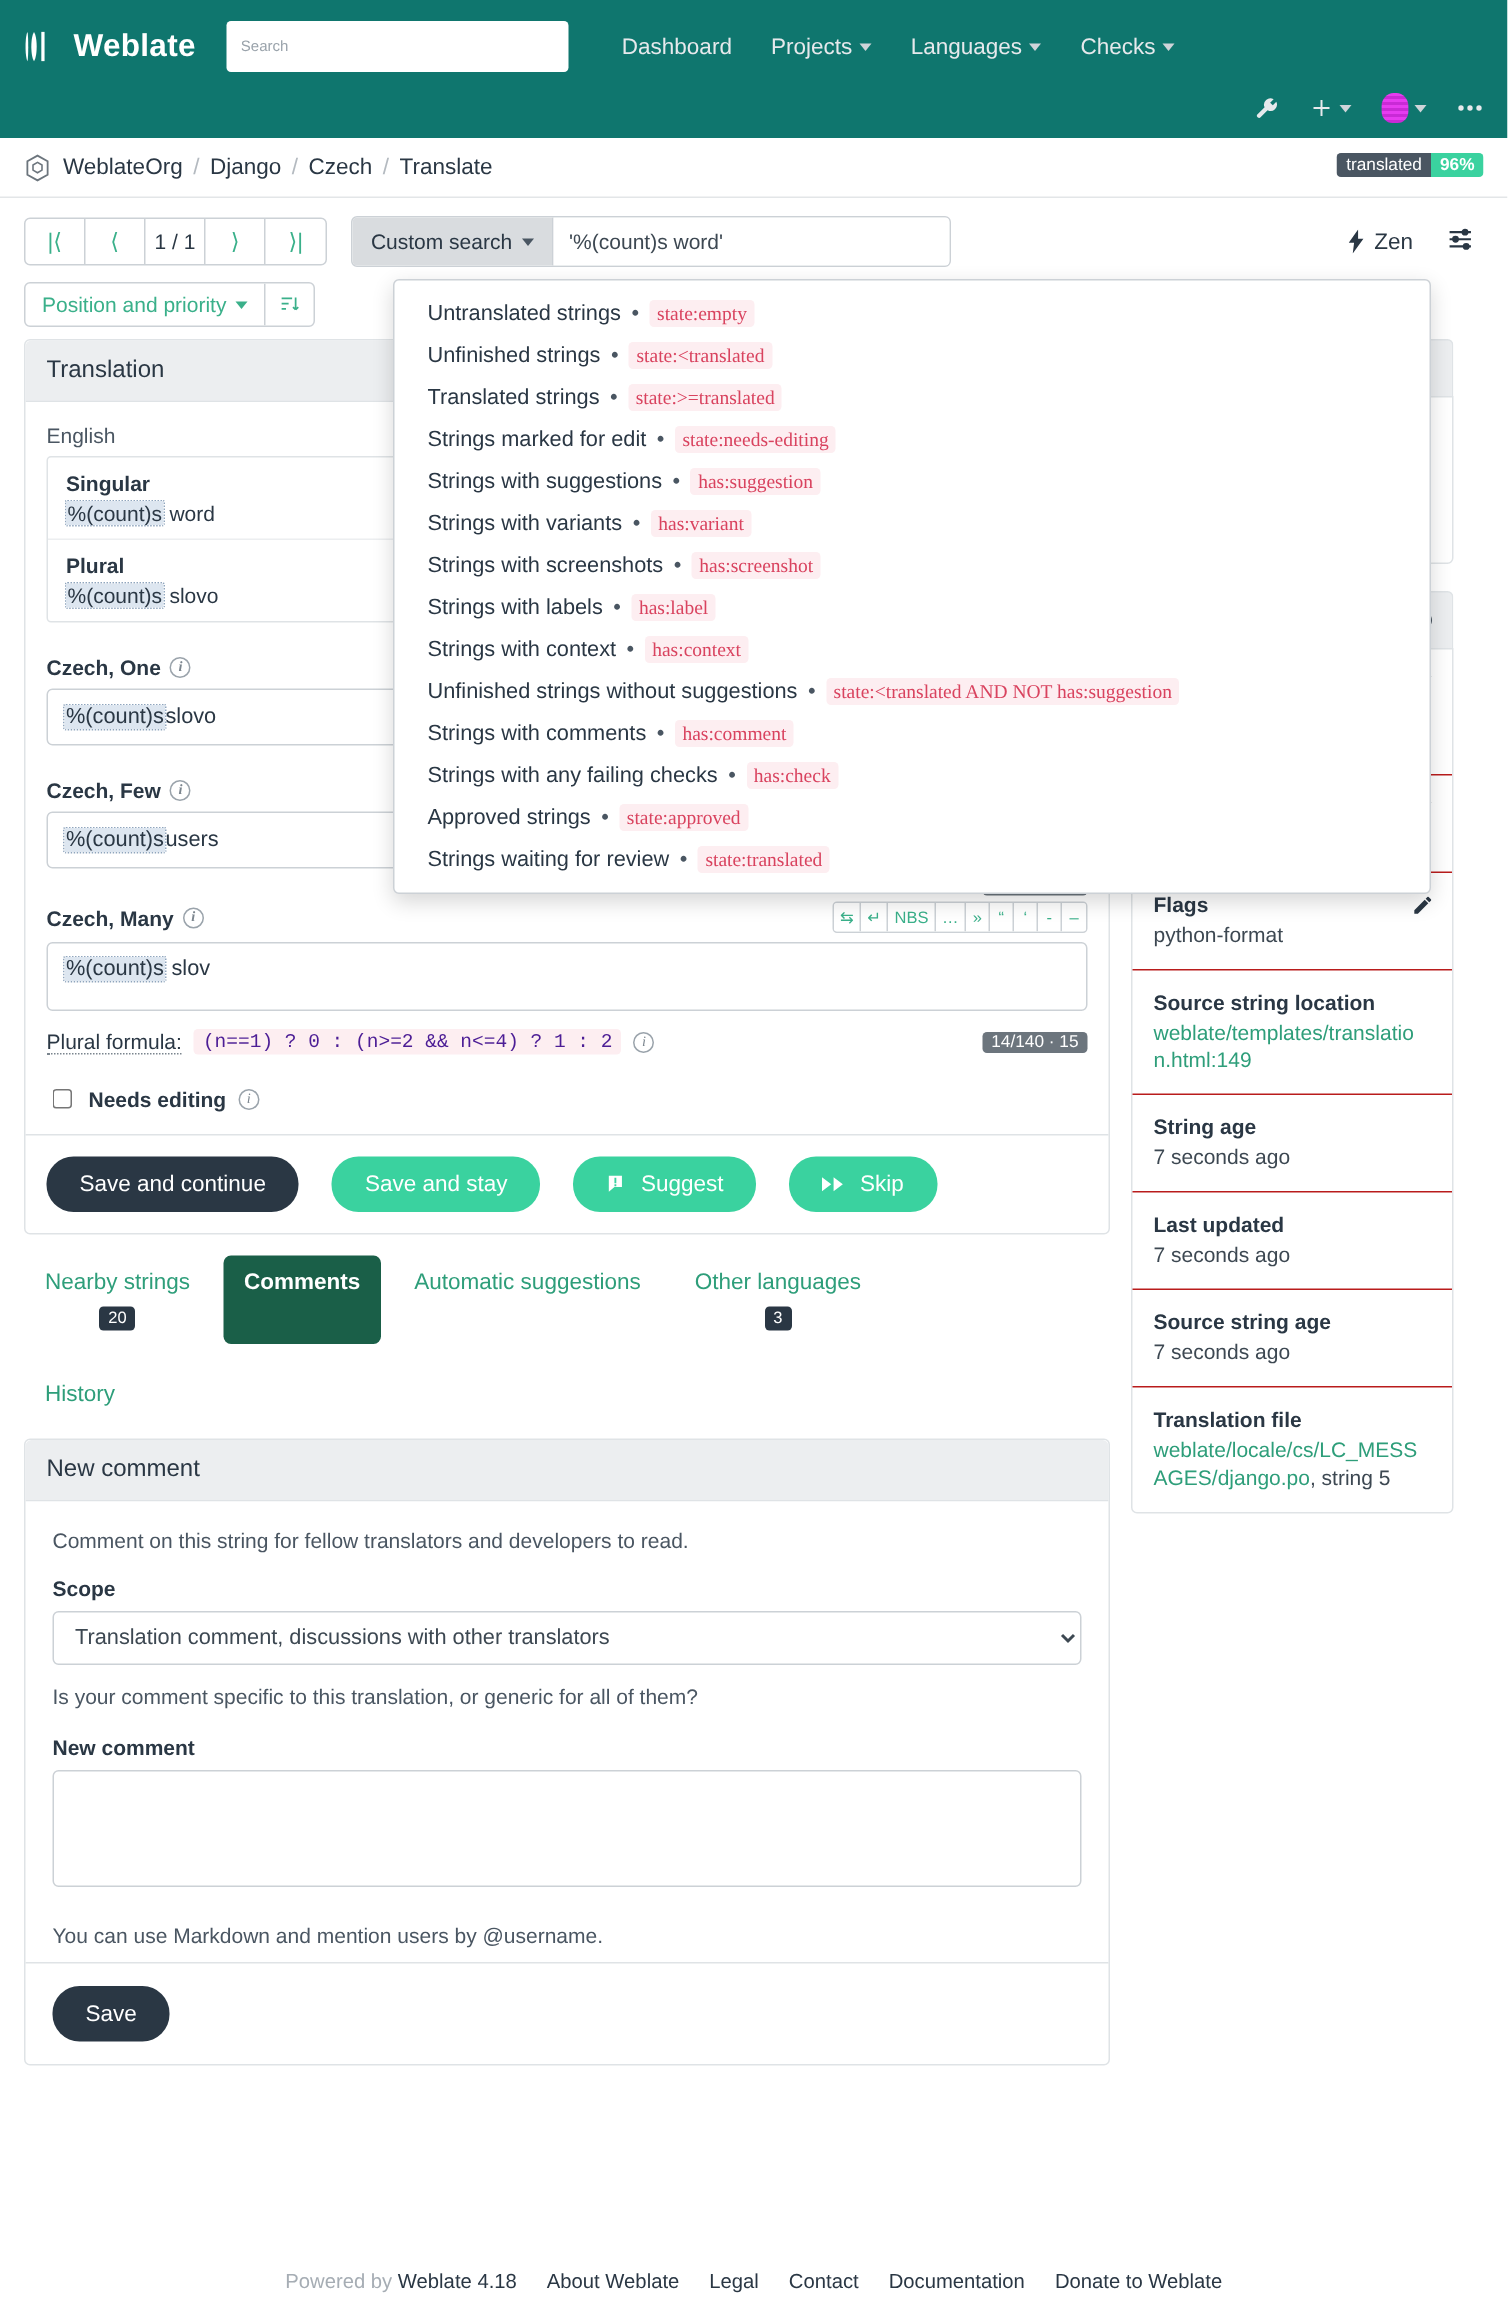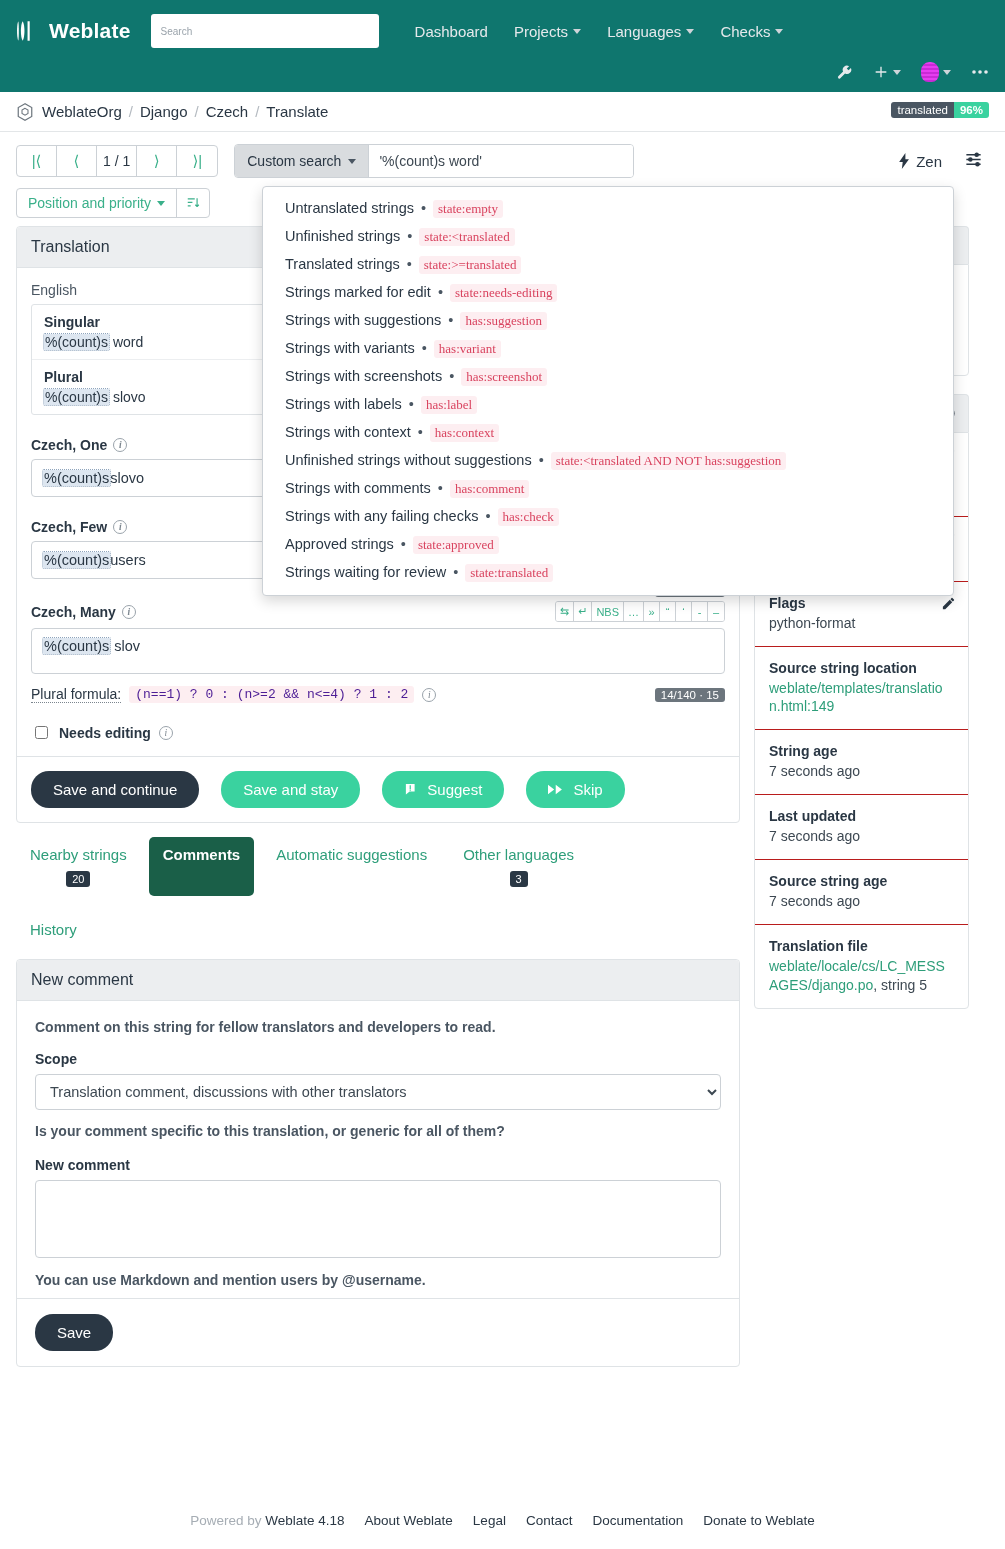--- a/index.html
+++ b/index.html
@@ -135,21 +135,21 @@
          display:flex; align-items:center; gap:8px; }
   .btn-dark { background:#2a3744; color:#fff; }
   .btn-green { background:#3ad29f; color:#fff; }
 
   
   .tabs { display:flex; flex-wrap:wrap; gap:8px; padding:14px 0 0 0; }
   .tab { padding:9px 14px; border-radius:5px; font-size:15px; color:#2e9e7a; cursor:pointer; display:flex; align-items:center; gap:8px;flex-direction:column; }
   .tab.active { background:#1a5f48; color:#fff; font-weight:bold; }
   .cnt-badge { background:#2a3744; color:#fff; font-size:11px; border-radius:3px; padding:2px 6px; }
 
-  .help { font-size:14px; color:#4a5662;font-weight:bold; }
+  .help { font-size:14px; color:#4a5662; }
   select.sel { width:100%; height:36px; border:1px solid #ccd1d6; border-radius:4px; padding:0 10px;
                font-family:"Liberation Sans", sans-serif; font-size:14.5px; color:#3d4852; background:#fff; }
 
   
   .side-sec { border-bottom:1px solid #b91c1c; padding:13px 14px; position:relative; }
   .side-sec:last-child { border-bottom:0; }
   .side-t { font-weight:bold; font-size:14px; margin-bottom:3px; }
   .side-v { font-size:14px; color:#3d4852; line-height:1.35; }
   .side-v.it { font-style:italic; }
   .side-link { color:#2e9e7a; text-decoration:none; word-break:break-all; cursor:pointer; }
@@ -423,21 +423,21 @@
         <div class="help" style="margin-bottom:16px">Comment on this string for fellow translators and developers to read.</div>
 
         <div style="font-weight:bold;font-size:14px;margin-bottom:7px">Scope</div>
         <select class="sel">
           <option>Translation comment, discussions with other translators</option>
         </select>
         <div class="help" style="margin-top:13px">Is your comment specific to this translation, or generic for all of them?</div>
 
         <div style="font-weight:bold;font-size:14px;margin:18px 0 7px 0">New comment</div>
         <textarea class="tfield" style="height: 78px;"></textarea>
-        <div class="help" style="margin-top:11px">You can use Markdown and mention users by @username.</div>
+        <div class="help" style="margin-top:21px">You can use Markdown and mention users by @username.</div>
       </div>
       <div class="btnrow" style="padding:15px 18px">
         <button class="btn btn-dark">Save</button>
       </div>
     </div>
   </div>
 
   <div class="col-right">
     <div class="side-head">
       <svg width="17" height="17" viewBox="0 0 24 24" fill="none" stroke="#9aa3ab" stroke-width="1.7">

